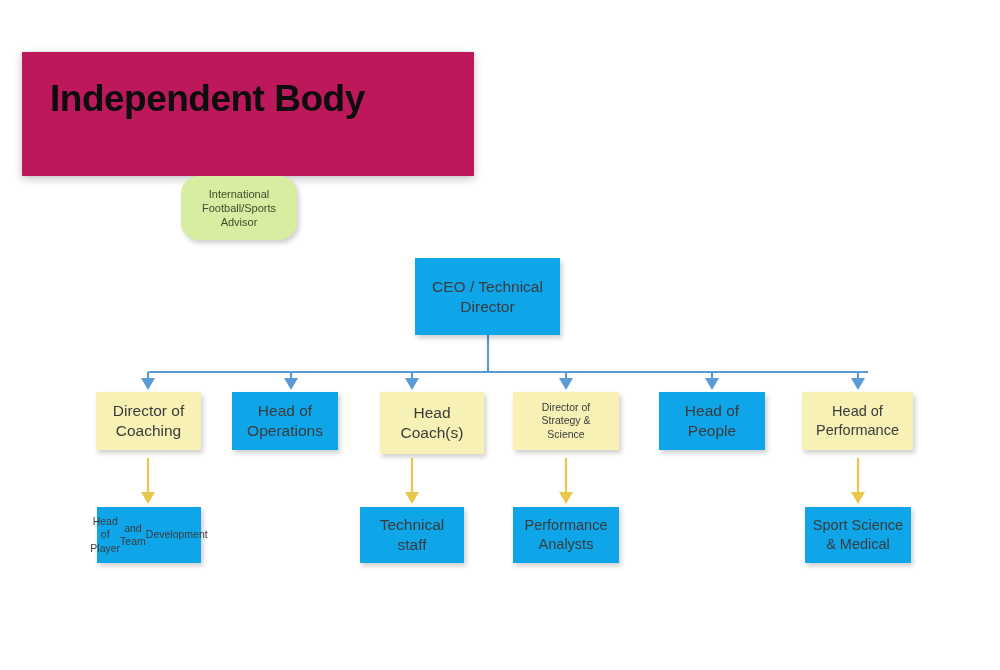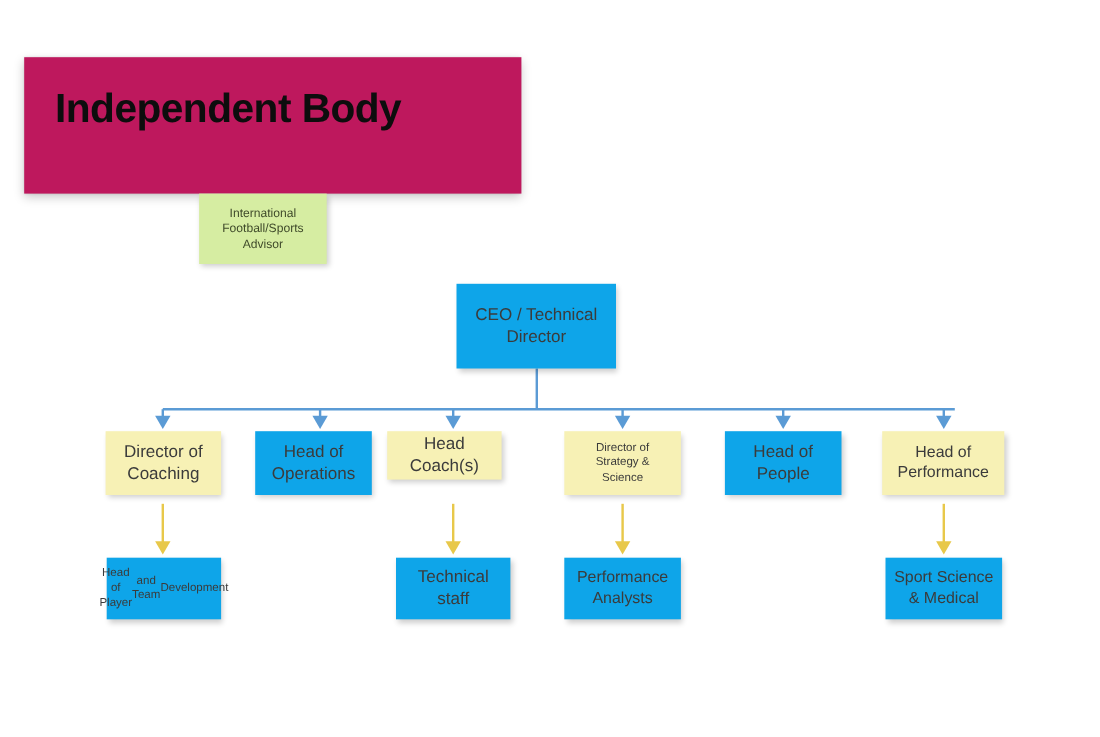--- a/index.html
+++ b/index.html
@@ -47,21 +47,21 @@
     text-align: center;
     color: #3b3b3b;
     line-height: 1.28;
     box-shadow: 2px 3px 5px rgba(0,0,0,0.20);
     padding: 2px 4px;
   }
   .node span { display: block; }
 
   .gray   { background: #0ea5e9; }
   .yellow { background: #f7f1b5; }
-  .green  { background: #d6eda2; color: #3f4a2a; }
+  .green  { background: #d6eda2; color: #3f4a2a; border-radius: 18px; }
 
   .t-lg  { font-size: 15.5px; }
   .t-md  { font-size: 14.5px; }
   .t-sm  { font-size: 11px; }
   .t-xs  { font-size: 10.5px; }
 
   
   #wires {
     position: absolute;
     left: 0; top: 0;
@@ -128,21 +128,21 @@
   <div class="node yellow t-lg" style="left:96px; top:392px; width:105px; height:58px; flex-direction:column;">
     <span>Director of</span>
     <span>Coaching</span>
   </div>
 
   <div class="node gray t-lg" style="left:232px; top:392px; width:106px; height:58px; flex-direction:column;">
     <span>Head of</span>
     <span>Operations</span>
   </div>
 
-  <div class="node yellow t-lg" style="left:352px; top:392px; width:104px; height:44px; flex-direction:column;">
+  <div class="node yellow t-lg" style="left:380px; top:392px; width:104px; height:62px; flex-direction:column;">
     <span>Head</span>
     <span>Coach(s)</span>
   </div>
 
   <div class="node yellow t-xs" style="left:513px; top:392px; width:106px; height:58px; flex-direction:column;">
     <span>Director of</span>
     <span>Strategy &amp;</span>
     <span>Science</span>
   </div>
 

